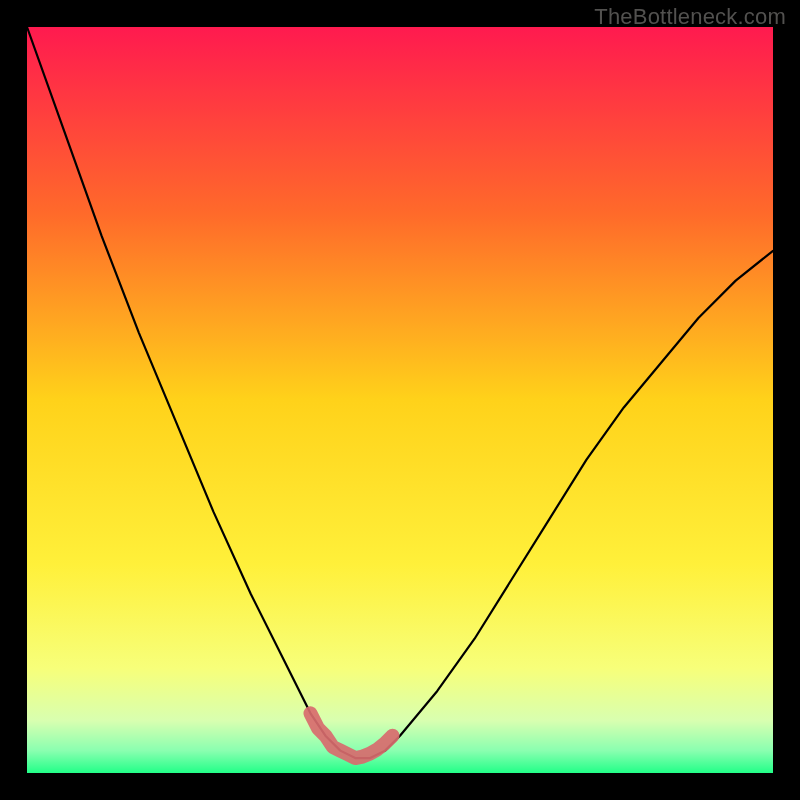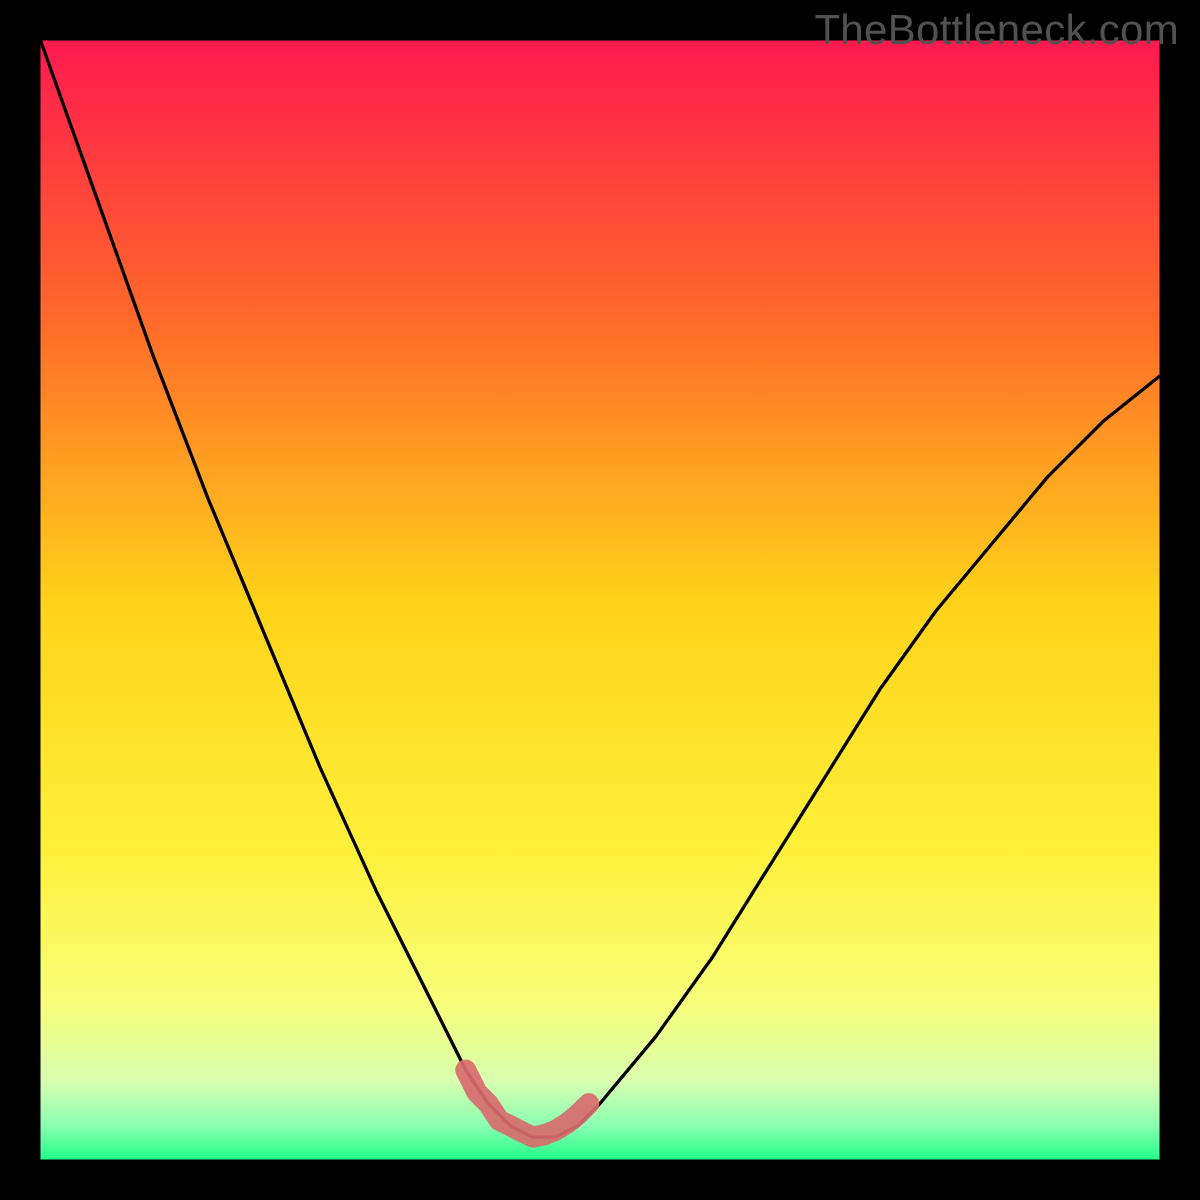--- a/index.html
+++ b/index.html
@@ -15,21 +15,21 @@
     position: relative;
     width: 800px;
     height: 800px;
     background: #000;
   }
   .watermark {
     position: absolute;
     top: 4px;
     right: 14px;
     color: #52514f;
-    font-size: 28px;
+    font-size: 22px;
     font-weight: 500;
     letter-spacing: 0.2px;
     user-select: none;
   }
   svg {
     display: block;
   }
 </style>
 </head>
 <body>

